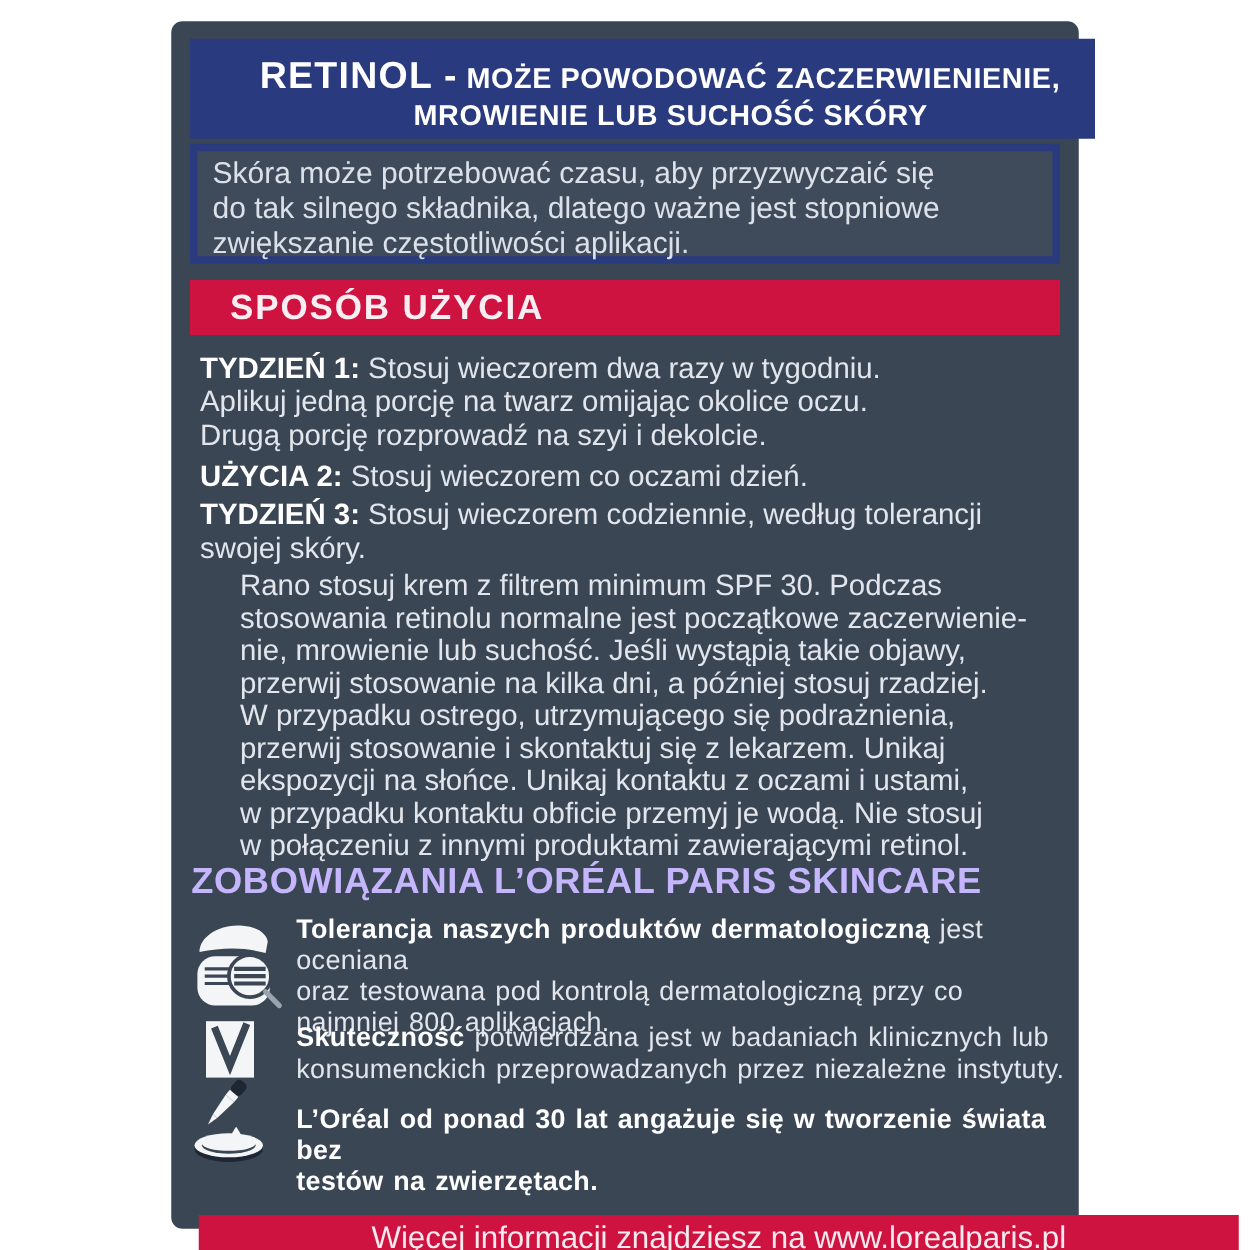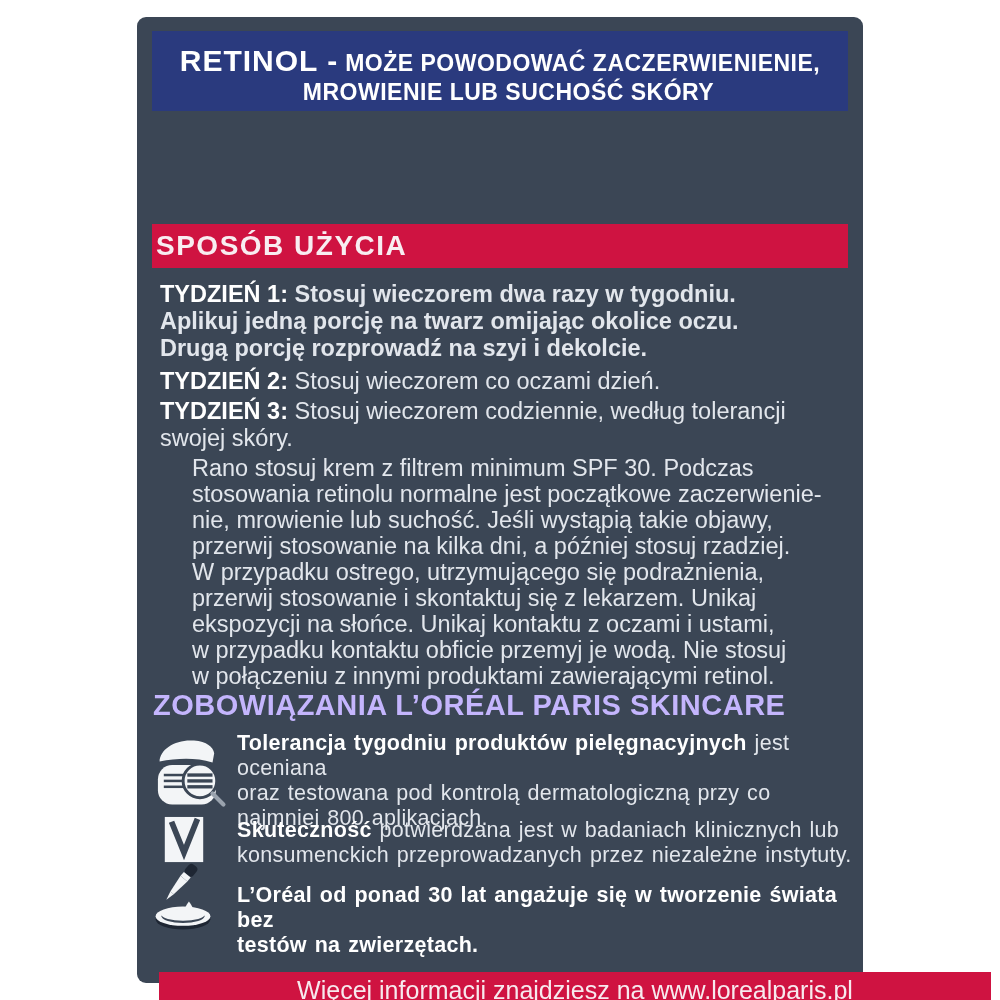--- a/index.html
+++ b/index.html
@@ -2,37 +2,37 @@
 <html><head>
 <meta charset="utf-8">
 <style>
   html,body{margin:0;padding:0;width:1000px;height:1000px;background:#ffffff;
     font-family:"Liberation Sans","DejaVu Sans",sans-serif;}
   .page{position:relative;width:1000px;height:1000px;background:#ffffff;overflow:hidden;}
   .card{position:absolute;left:137px;top:17px;width:726px;height:966px;
     background:#3B4655;border-radius:9px;}
   
   .warning-box{position:absolute;left:15px;top:14px;width:696px;height:80px;
-    background:#2A3A7E;text-align:center;color:#fff;}
+    background:#2A3A7E;text-align:center;color:#fff;padding-left:28px;}
   .warn-l1{margin-top:13px;font-weight:bold;font-size:23px;letter-spacing:.5px;white-space:nowrap;}
   .warn-l1 .lead{font-size:30px;letter-spacing:1px;}
   .warn-l2{font-weight:bold;font-size:23px;letter-spacing:.5px;margin-top:1px;margin-left:17px;}
   
   .intro-box{position:absolute;left:15px;top:98px;width:696px;height:96px;
     box-sizing:border-box;border:6px solid #2A3A7E;background:#3F4A5B;}
   .intro-text{padding:4px 12px;font-size:24px;line-height:28px;color:#DCE1E9;}
   .pre{white-space:pre-line;}
   
   .usage-banner{position:absolute;left:15px;top:207px;width:696px;height:44px;
     background:#CF1341;color:#F8EDF1;font-weight:bold;font-size:28px;
-    line-height:44px;padding-left:4px;box-sizing:border-box;letter-spacing:1.5px;}
+    line-height:44px;padding-left:32px;box-sizing:border-box;letter-spacing:1.5px;}
   
   .para{position:absolute;left:23px;width:690px;color:#E2E6EC;font-size:23.5px;line-height:27px;}
   .para b{color:#ffffff;}
-  .p1{top:264px;font-weight:bold;}
+  .p1{top:264px;}
   .p2{top:351px;}
   .p3{top:381px;}
   .p4{top:438px;line-height:26px;margin-left:32px;}
   
   .commit-heading{position:absolute;left:16px;top:672px;color:#c4b5fd;
     font-weight:bold;font-size:29px;letter-spacing:.5px;white-space:nowrap;}
   .commit-text{position:absolute;color:#E2E6EC;font-size:21.5px;line-height:25px;
     letter-spacing:.3px;word-spacing:1.5px;}
   .commit-text b{color:#ffffff;}
   .ct1{left:100px;top:714px;width:614px;}
@@ -50,28 +50,33 @@
 <body>
 
 <div class="page">
   <div class="card">
 
     <div class="warning-box">
       <div class="warn-l1"><span class="lead">RETINOL -</span> <span>MOŻE POWODOWAĆ ZACZERWIENIENIE,</span></div>
       <div class="warn-l2">MROWIENIE LUB SUCHOŚĆ SKÓRY</div>
     </div>
 
+    <div class="intro-box">
+      <div class="intro-text pre">Skóra może potrzebować czasu, aby przyzwyczaić się
+do tak silnego składnika, dlatego ważne jest stopniowe
+zwiększanie częstotliwości aplikacji.</div>
+    </div>
 
     <div class="usage-banner"><span>SPOSÓB UŻYCIA</span></div>
 
     <div class="para p1 pre"><b>TYDZIEŃ 1:</b><span> Stosuj wieczorem dwa razy w tygodniu.
 Aplikuj jedną porcję na twarz omijając okolice oczu.
 Drugą porcję rozprowadź na szyi i dekolcie.</span></div>
 
-    <div class="para p2 pre"><b>TYDZIEŃ 2:</b><span> Stosuj wieczorem co oczami dzień.</span></div>
+    <div class="para p2 pre"><b>UŻYCIA 2:</b><span> Stosuj wieczorem co oczami dzień.</span></div>
 
     <div class="para p3 pre"><b>TYDZIEŃ 3:</b><span> Stosuj wieczorem codziennie, według tolerancji
 swojej skóry.</span></div>
 
     <div class="para p4 pre">Rano stosuj krem z filtrem minimum SPF 30. Podczas
 stosowania retinolu normalne jest początkowe zaczerwienie-
 nie, mrowienie lub suchość. Jeśli wystąpią takie objawy,
 przerwij stosowanie na kilka dni, a później stosuj rzadziej.
 W przypadku ostrego, utrzymującego się podrażnienia,
 przerwij stosowanie i skontaktuj się z lekarzem. Unikaj
@@ -92,21 +97,21 @@
         </g>
         <circle cx="63" cy="63" r="20" fill="#F3F5F7" stroke="#3B4655" stroke-width="3.5"></circle>
         <g stroke="#3B4655" stroke-width="4">
           <line x1="48" y1="56" x2="78" y2="56"></line>
           <line x1="48" y1="63" x2="78" y2="63"></line>
           <line x1="48" y1="70" x2="78" y2="70"></line>
         </g>
         <line x1="78" y1="78" x2="91" y2="91" stroke="#9AA3AE" stroke-width="5" stroke-linecap="round"></line>
       </svg>
     </div>
-    <div class="commit-text ct1 pre"><b>Tolerancja tygodniu produktów pielęgnacyjnych</b><span> jest oceniana
+    <div class="commit-text ct1 pre"><b>Tolerancja naszych produktów dermatologiczną</b><span> jest oceniana
 oraz testowana pod kontrolą dermatologiczną przy co
 najmniej 800 aplikacjach.</span></div>
 
     <div class="icon icon-check">
       <svg viewBox="0 0 100 100" width="50" height="48">
         <rect x="10" y="2" width="80" height="94" fill="#F3F5F7"></rect>
         <path d="M24 12 L50 76 L78 6" stroke="#3B4655" stroke-width="12" fill="none"></path>
       </svg>
     </div>
     <div class="commit-text ct2 pre"><b>Skuteczność</b><span> potwierdzana jest w badaniach klinicznych lub

